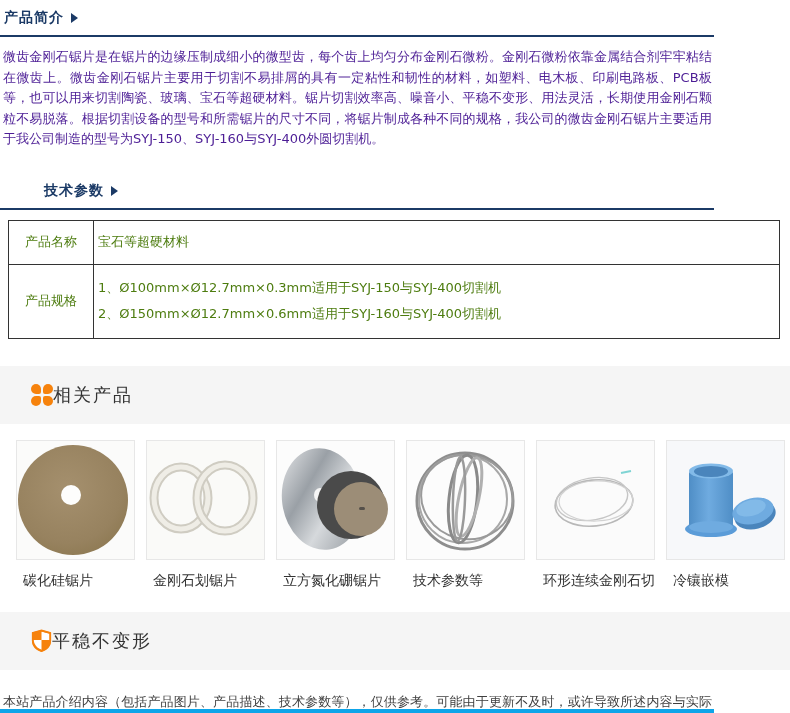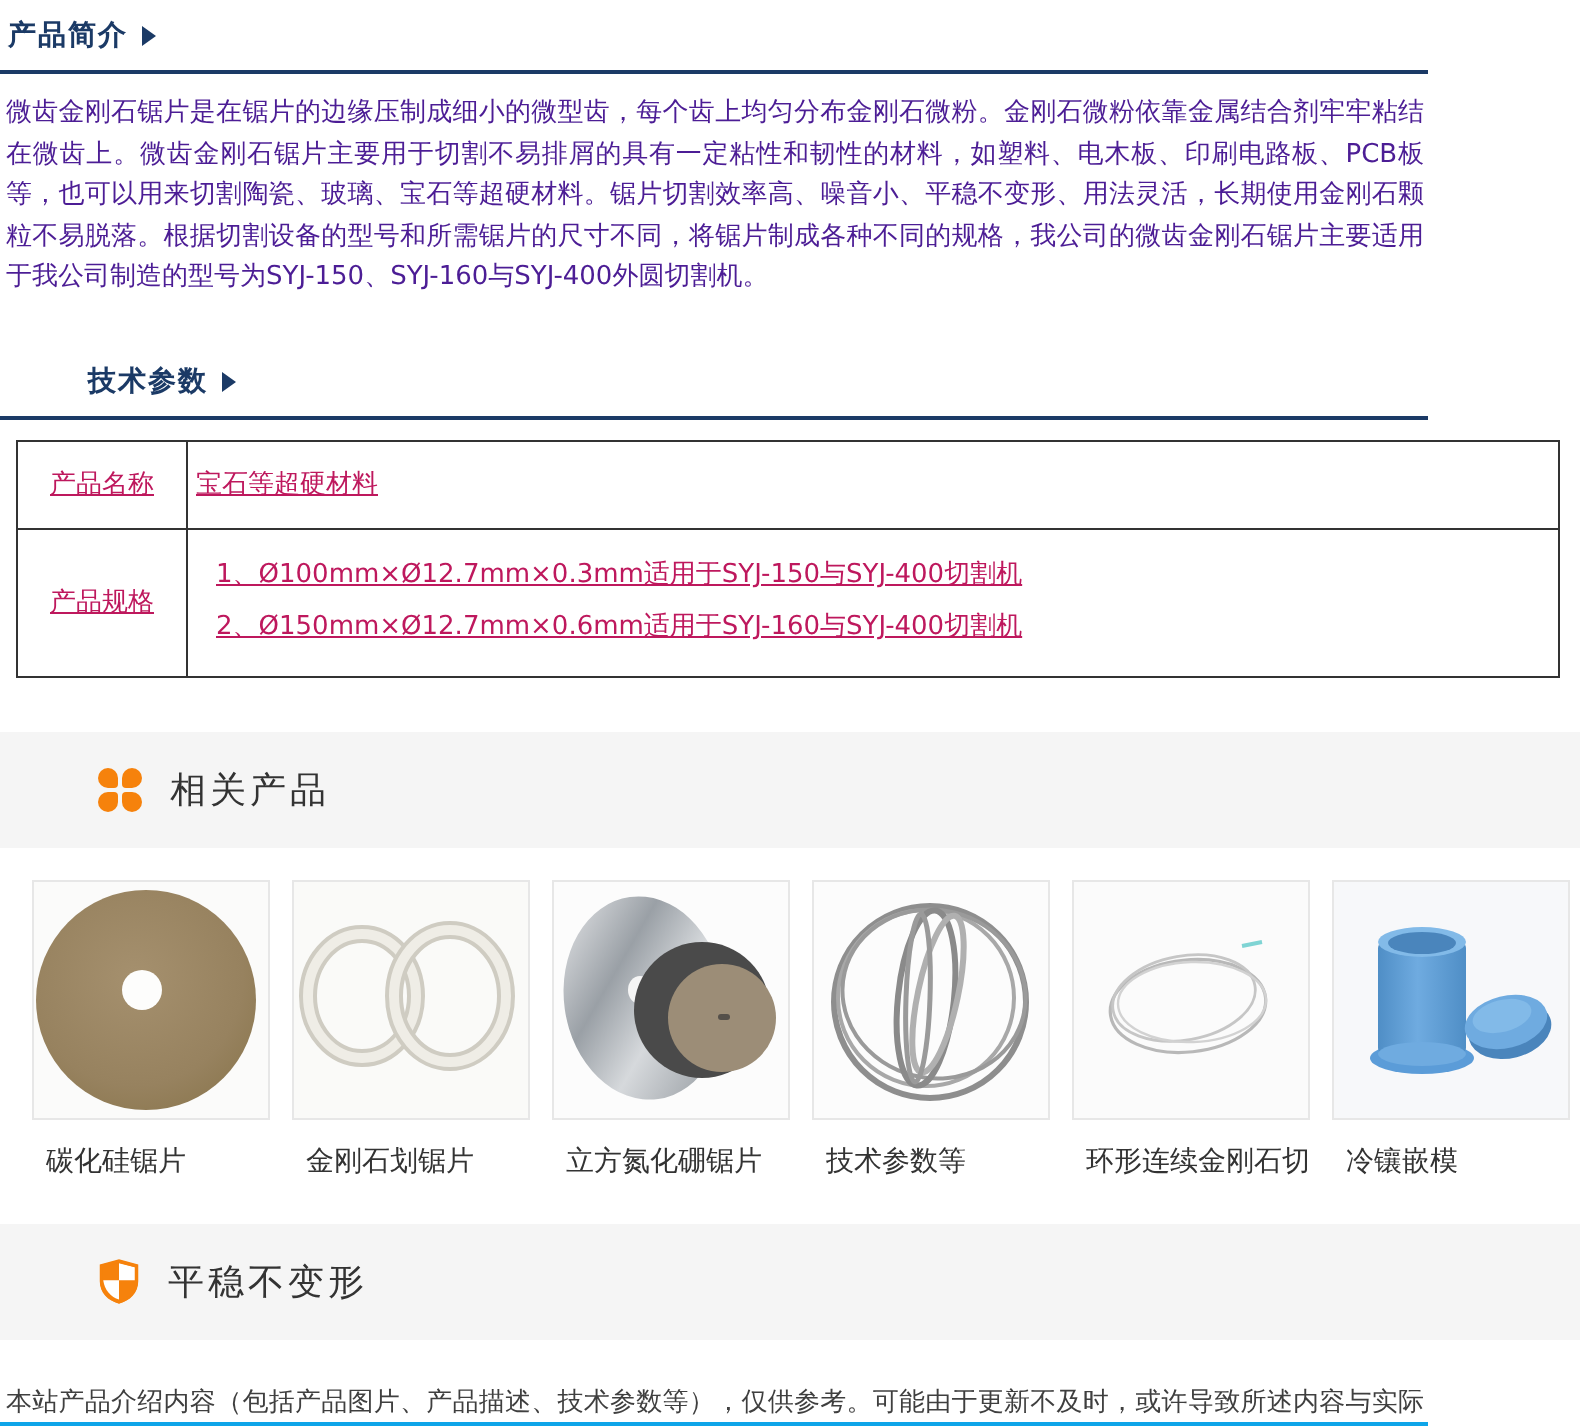--- a/index.html
+++ b/index.html
@@ -2,21 +2,21 @@
 <html><head>
 <meta charset="utf-8">
 <style>
   * { margin:0; padding:0; box-sizing:border-box; }
   html,body { background:#ffffff; }
   body {
     width:790px; height:713px; overflow:hidden; position:relative;
     font-family:"DejaVu Sans","Liberation Sans",sans-serif;
     color:#3f3f3f;
   }
-  .page { width:714px; height:713px; border-bottom:2px solid #0ea5e9; }
+  .page { width:714px; height:713px; border-bottom:4px solid #0ea5e9; }
 
   
   .sec-head {
     display:flex; align-items:center; gap:7px;
     padding:9px 0 8px 4px;
     border-bottom:2px solid #1b3a66;
   }
   .sec-head .t {
     font-size:14px; font-weight:bold; color:#1b3a66; letter-spacing:1px;
   }
@@ -34,31 +34,31 @@
     text-align:justify;
   }
 
   .head2 { margin-top:23px;padding-left:44px; }
 
   
   table.spec {
     border-collapse:collapse; margin:10px 0 0 8px;
     width:772px; table-layout:fixed;
   }
-  table.spec td { border:1px solid #333; font-size:13px; color:#be185d;text-decoration:underline; }
+  table.spec td { border:1px solid #333; font-size:13px; color:#4d7c0f; }
   td.lbl { width:85px; text-align:center; }
   tr.r1 td { height:44px; }
   tr.r2 td { height:74px; }
   td.val { padding-left:4px; }
-  td.val .ln { line-height:26px; white-space:nowrap; overflow:hidden;margin-left:10px; }
+  td.val .ln { line-height:26px; white-space:nowrap; overflow:hidden; }
 
   
   .band {
     width:790px; height:58px; background:#f5f5f5;
-    display:flex; align-items:center; padding-left:49px; gap:14px;
+    display:flex; align-items:center; padding-left:31px; 
   }
   .band .bt { font-size:18px; color:#333; letter-spacing:2px; }
   .band1 { margin-top:27px; }
   .band2 { margin-top:22px; }
 
   .clover { display:grid; grid-template-columns:10px 10px; grid-template-rows:10px 10px; gap:2px; }
   .clover i { background:#f6820c; border-radius:50% 50% 50% 2px; }
   .clover i:nth-child(1){ border-radius:50% 50% 2px 50%; }
   .clover i:nth-child(2){ border-radius:50% 50% 50% 2px; }
   .clover i:nth-child(3){ border-radius:50% 2px 50% 50%; }

